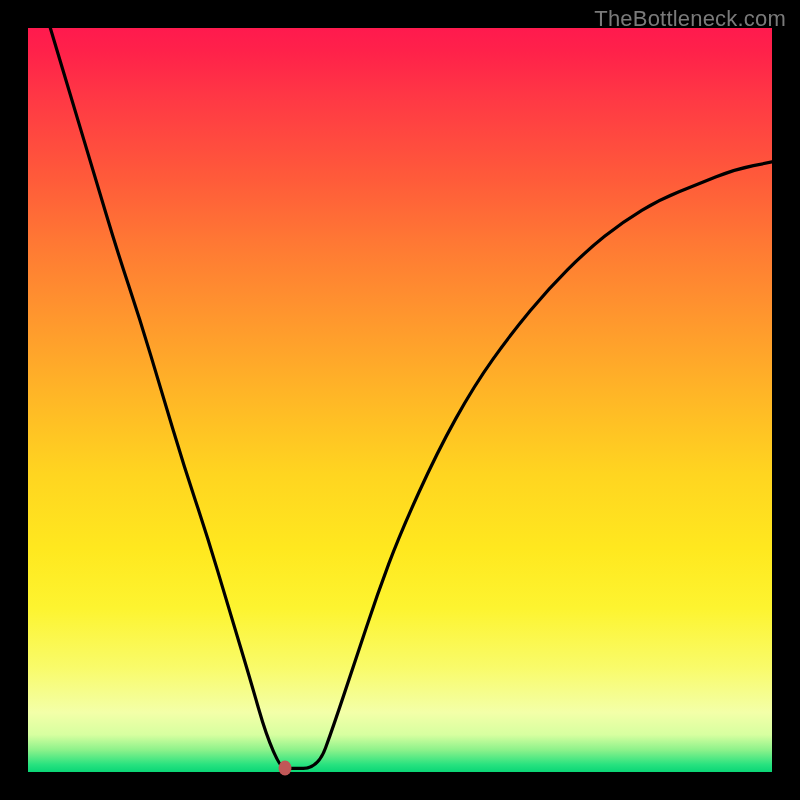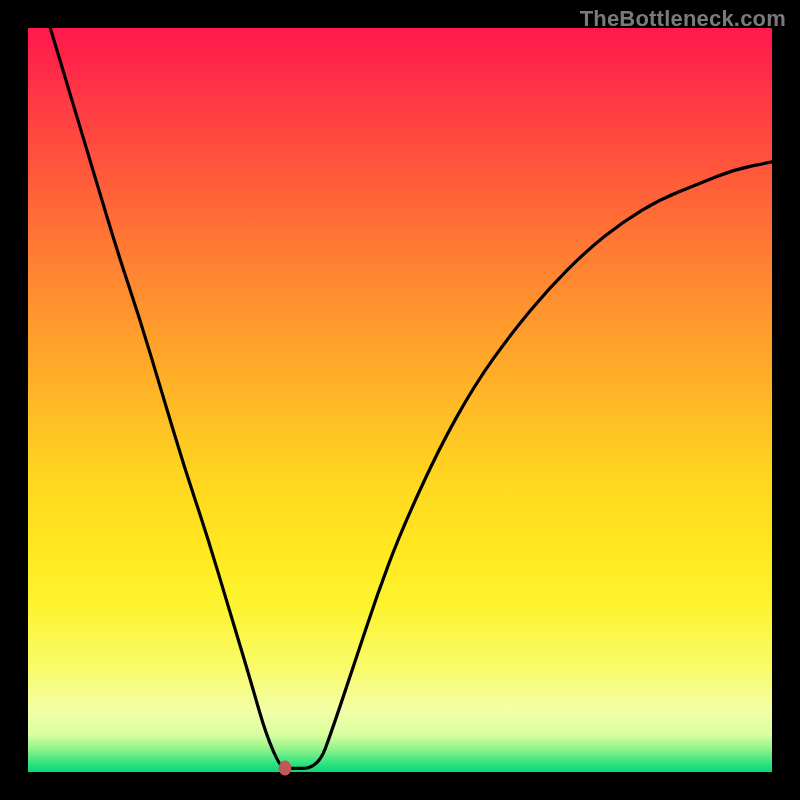--- a/index.html
+++ b/index.html
@@ -41,21 +41,21 @@
       #8ef28b 97%,
       #28e27f 99%,
       #0ad676 100%
     );
   }
   .watermark {
     position: absolute;
     top: 6px;
     right: 14px;
     font-size: 22px;
-    font-weight: 700;
+    font-weight: 400;
     color: #7a7a7a;
     letter-spacing: 0.2px;
     user-select: none;
   }
   svg.curve {
     position: absolute;
     inset: 0;
     width: 100%;
     height: 100%;
   }

